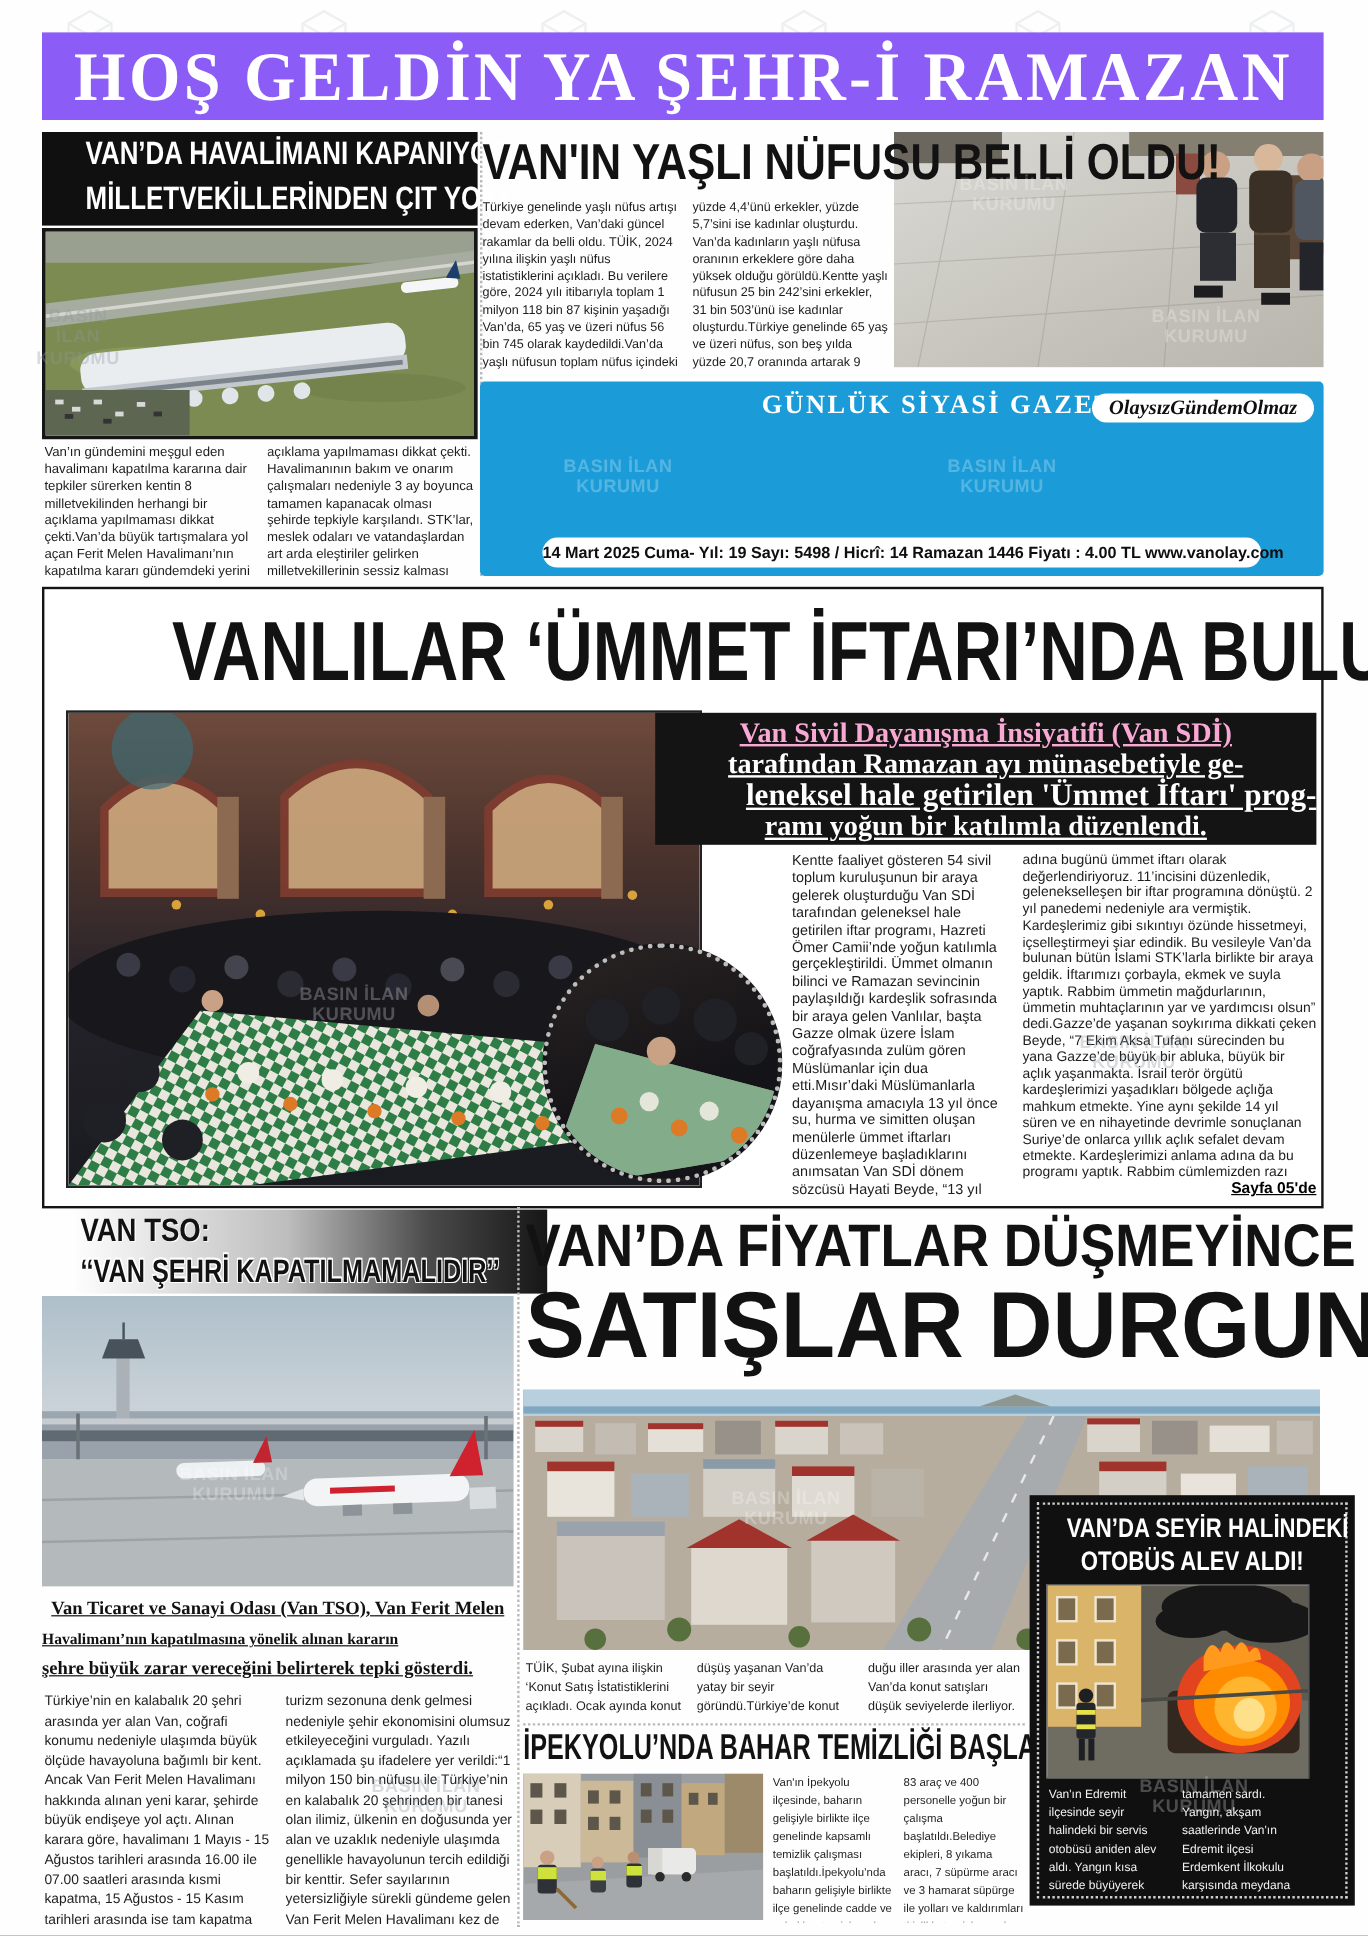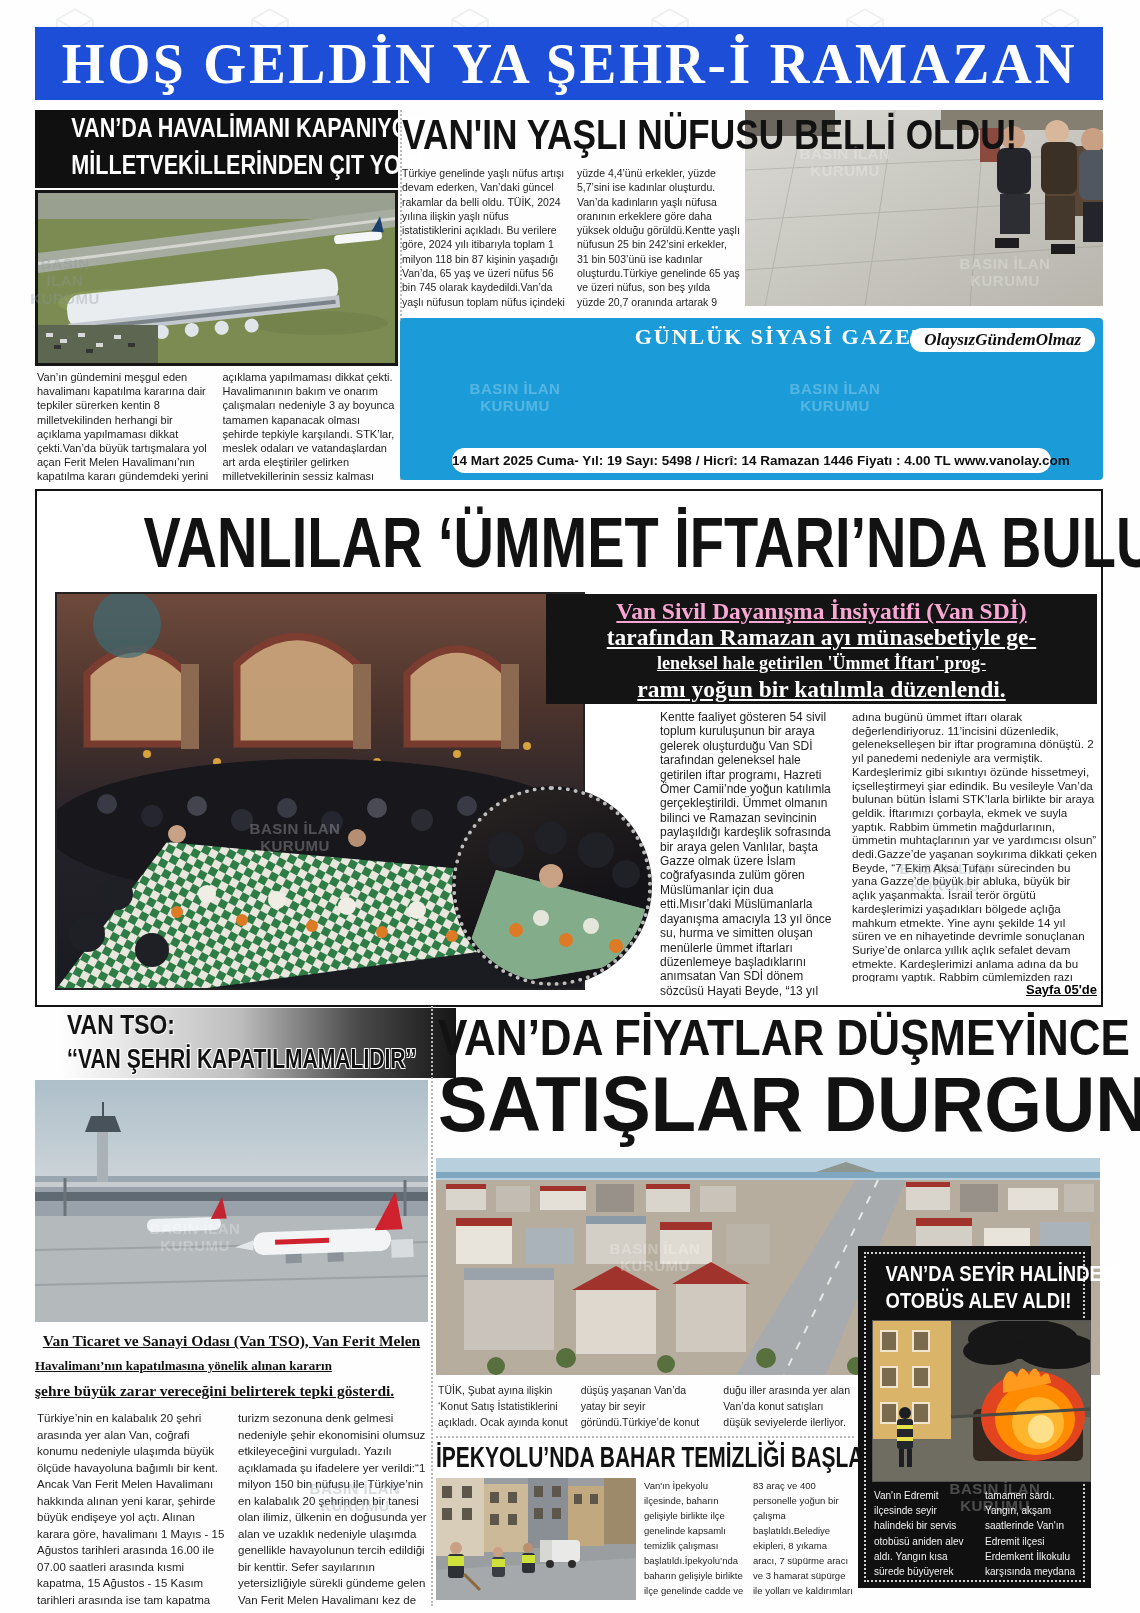--- a/index.html
+++ b/index.html
@@ -47,21 +47,21 @@
     <svg width="40" height="46" viewBox="0 0 30 36">
         <path d="M1 9 L15 1 L29 9 L29 27 L15 35 L1 27 Z M1 9 L15 17 L29 9 M15 17 L15 35" stroke="#9aa4ab" fill="none" stroke-width="1.5"></path>
       </svg>
   </div>
   <div class="cube" style="left:1040px;top:8px;">
     <svg width="40" height="46" viewBox="0 0 30 36">
         <path d="M1 9 L15 1 L29 9 L29 27 L15 35 L1 27 Z M1 9 L15 17 L29 9 M15 17 L15 35" stroke="#9aa4ab" fill="none" stroke-width="1.5"></path>
       </svg>
   </div>
 
-  <div class="abs" style="left:35px;top:27px;width:1068px;height:73px;background:#1d4ed8;text-align:center;">
+  <div class="abs" style="left:35px;top:27px;width:1068px;height:73px;background:#8b5cf6;text-align:center;">
     <div class="serif" style="font-weight:bold;color:#fff;font-size:58px;line-height:73px;letter-spacing:3px;white-space:nowrap;transform:scaleX(.95);transform-origin:center;">HOŞ GELDİN YA ŞEHR-İ RAMAZAN</div>
   </div>
 
   <div class="abs" style="left:35px;top:110px;width:363px;height:78px;background:#101010;text-align:center;color:#fff;">
     <div class="hl" style="color:#fff;font-size:27px;line-height:37px;transform:scaleX(.8);transform-origin:center;">VAN’DA HAVALİMANI KAPANIYOR,</div>
     <div class="hl" style="color:#fff;font-size:27px;line-height:37px;transform:scaleX(.8);transform-origin:center;">MİLLETVEKİLLERİNDEN ÇIT YOK!</div>
   </div>
 
   <div class="photo" style="left:35px;top:190px;width:363px;height:176px;border:3px solid #161616;box-sizing:border-box;">
     <svg width="357" height="170" viewBox="0 0 357 170">
@@ -249,21 +249,21 @@
           <circle cx="60" cy="300" r="16"></circle>
           <circle cx="30" cy="340" r="18"></circle>
           <circle cx="95" cy="356" r="17"></circle>
         </g>
     </svg>
   </div>
 
   <div class="abs" style="left:546px;top:594px;width:551px;height:110px;background:#141414;text-align:center;padding-top:4px;box-sizing:border-box;">
     <div class="serif uline" style="color:#f9a8d4;font-weight:bold;font-size:23.5px;line-height:26px;">Van Sivil Dayanışma İnsiyatifi (Van SDİ)</div>
     <div class="serif uline" style="color:#fff;font-weight:bold;font-size:23.5px;line-height:26px;">tarafından Ramazan ayı münasebetiyle ge-</div>
-    <div class="serif uline" style="color:#fff;font-weight:bold;font-size:18px;line-height:26px;">leneksel hale getirilen 'Ümmet İftarı' prog-</div>
+    <div class="serif uline" style="color:#fff;font-weight:bold;font-size:26px;line-height:26px;text-align:right;">leneksel hale getirilen 'Ümmet İftarı' prog-</div>
     <div class="serif uline" style="color:#fff;font-weight:bold;font-size:23.5px;line-height:26px;">ramı yoğun bir katılımla düzenlendi.</div>
   </div>
 
   <div class="abs bcol" style="left:600px;top:710px;width:243px;height:288px;font-size:12px;line-height:14.4px;">
     <span style="float:left;width:60px;height:196px;margin-top:86px;"></span>
     <span>Kentte faaliyet gösteren 54 sivil toplum kuruluşunun bir araya gelerek oluşturduğu Van SDİ tarafından geleneksel hale getirilen iftar programı, Hazreti Ömer Camii’nde yoğun katılımla gerçekleştirildi. Ümmet olmanın bilinci ve Ramazan sevincinin paylaşıldığı kardeşlik sofrasında bir araya gelen Vanlılar, başta Gazze olmak üzere İslam coğrafyasında zulüm gören Müslümanlar için dua etti.Mısır’daki Müslümanlarla dayanışma amacıyla 13 yıl önce su, hurma ve simitten oluşan menülerle ümmet iftarları düzenlemeye başladıklarını anımsatan Van SDİ dönem sözcüsü Hayati Beyde, “13 yıl önce Mısır’da Rabia meydanında kardeşlerimiz Ramazan ayında oruçlarını simitle, kuru ekmekle ya da sadece hurma ile açmışlardı. O günden süregelen süreç içerisinde biz ümmet iftarı bilinciyle, şuuruyla ümmetin her coğrafyasında yaşayan mazlumların derdiyle dertlenme</span>
   </div>
   <div class="abs bcol" style="left:852px;top:710px;width:245px;height:272px;font-size:11.6px;line-height:13.7px;">
     <span>adına bugünü ümmet iftarı olarak değerlendiriyoruz. 11’incisini düzenledik, gelenekselleşen bir iftar programına dönüştü. 2 yıl panedemi nedeniyle ara vermiştik. Kardeşlerimiz gibi sıkıntıyı özünde hissetmeyi, içselleştirmeyi şiar edindik. Bu vesileyle Van’da bulunan bütün İslami STK’larla birlikte bir araya geldik. İftarımızı çorbayla, ekmek ve suyla yaptık. Rabbim ümmetin mağdurlarının, ümmetin muhtaçlarının yar ve yardımcısı olsun” dedi.Gazze’de yaşanan soykırıma dikkati çeken Beyde, “7 Ekim Aksa Tufanı sürecinden bu yana Gazze’de büyük bir abluka, büyük bir açlık yaşanmakta. İsrail terör örgütü kardeşlerimizi yaşadıkları bölgede açlığa mahkum etmekte. Yine aynı şekilde 14 yıl süren ve en nihayetinde devrimle sonuçlanan Suriye’de onlarca yıllık açlık sefalet devam etmekte. Kardeşlerimizi anlama adına da bu programı yaptık. Rabbim cümlemizden razı olsun. Rabbim onları daha fazla anlamayı, onlara kol kanat germeyi, her fırsatta onları anmayı ve anlamayı da nasip etsin.” ifadelerini kullandı.</span>
   </div>
@@ -482,21 +482,21 @@
 
   <div class="abs cols" style="left:644px;top:1478px;width:210px;height:124px;gap:9px;">
     <div class="bcol" style="width:100px;font-size:9.5px;line-height:15px;">
       <span>Van'ın İpekyolu ilçesinde, baharın gelişiyle birlikte ilçe genelinde kapsamlı temizlik çalışması başlatıldı.İpekyolu’nda baharın gelişiyle birlikte ilçe genelinde cadde ve sokakları temizlemek için</span>
     </div>
     <div class="bcol" style="width:100px;font-size:9.5px;line-height:15px;">
       <span>83 araç ve 400 personelle yoğun bir çalışma başlatıldı.Belediye ekipleri, 8 yıkama aracı, 7 süpürme aracı ve 3 hamarat süpürge ile yolları ve kaldırımları titizlikle temizleyecek. </span>
     </div>
   </div>
 
-  <div class="abs" style="left:858px;top:1246px;width:233px;height:342px;background:#101010;box-sizing:border-box;padding:6px;">
+  <div class="abs" style="left:858px;top:1246px;width:271px;height:342px;background:#101010;box-sizing:border-box;padding:6px;">
     <div style="width:100%;height:100%;border:2px dotted #cfcfcf;box-sizing:border-box;position:relative;">
       <div class="hl" style="color:#fff;text-align:center;font-size:22.5px;line-height:27px;margin-top:6px;transform:scaleX(.82);transform-origin:center;">VAN’DA SEYİR HALİNDEKİ</div>
       <div class="hl" style="color:#fff;text-align:center;font-size:22.5px;line-height:27px;transform:scaleX(.82);transform-origin:center;">OTOBÜS ALEV ALDI!</div>
       <div class="photo" style="left:6px;top:66px;width:217px;height:160px;border:1px solid #555;">
         <svg width="217" height="160" viewBox="0 0 217 160">
           <rect width="217" height="160" fill="#6f6d62"></rect>
           <rect width="217" height="96" fill="#5e5b52"></rect>
           <rect x="0" y="0" width="78" height="118" fill="#d9b469"></rect>
           <g fill="#7a6a4e" stroke="#f0e6cf" stroke-width="2">
             <rect x="8" y="10" width="16" height="20"></rect>

